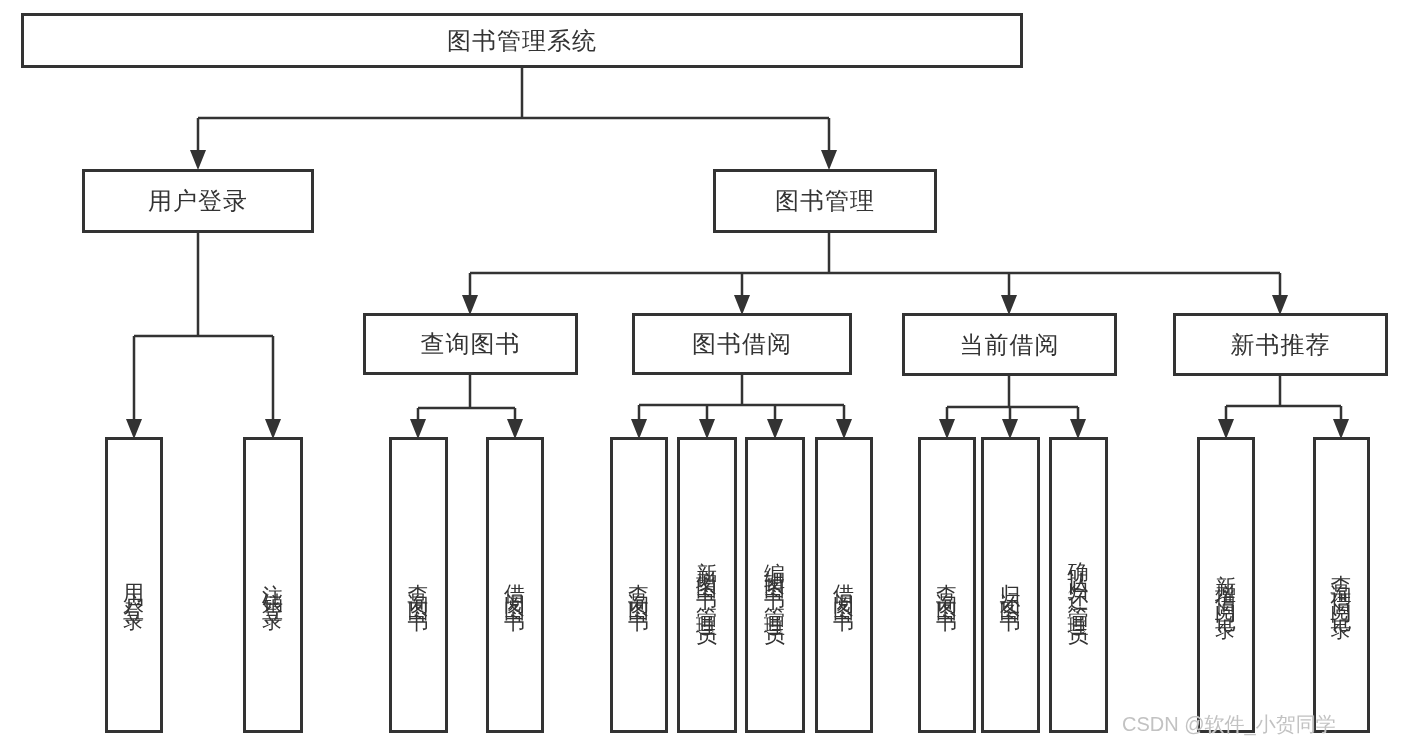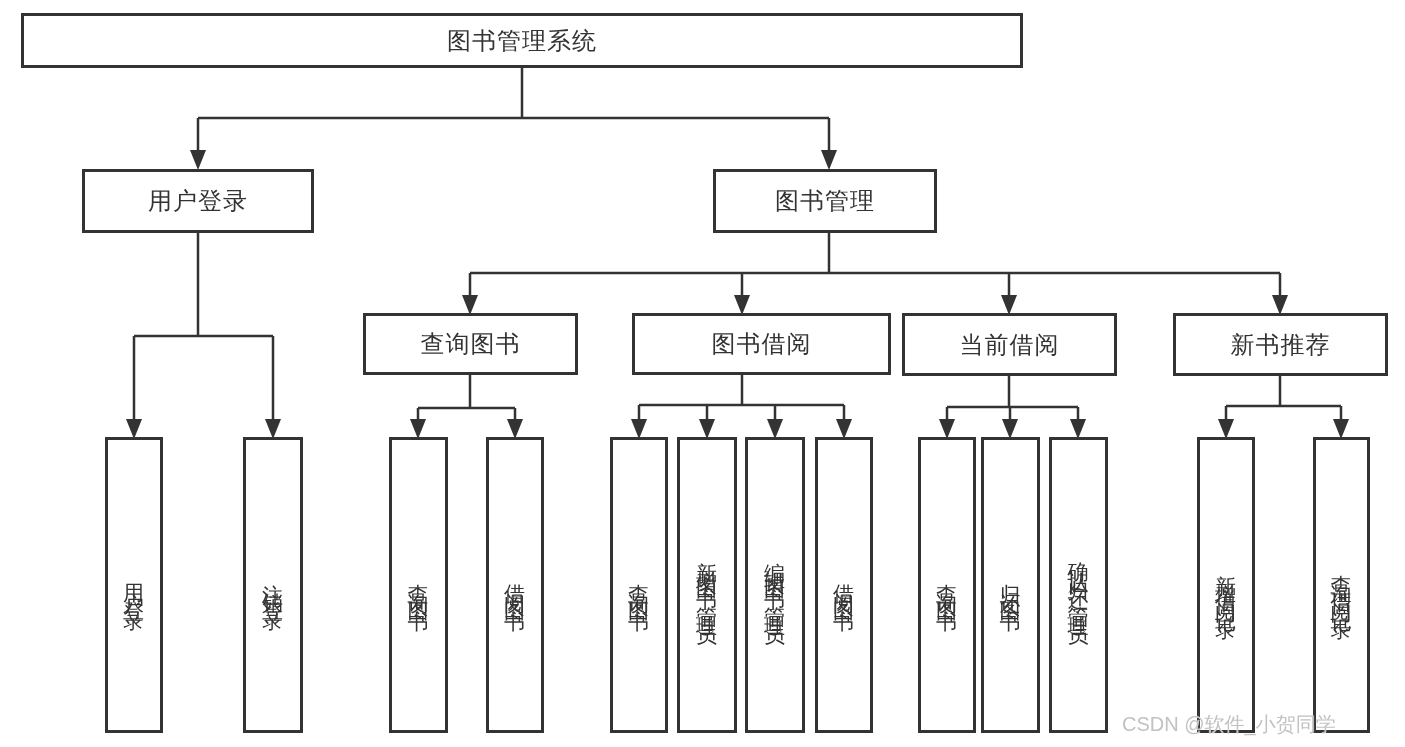--- a/index.html
+++ b/index.html
@@ -82,21 +82,21 @@
       <polygon points="1333,419 1349,419 1341,439"></polygon>
     </g>
   </svg>
 
   <div class="node hbox" style="left:21px; top:13px; width:1002px; height:55px;">图书管理系统</div>
 
   <div class="node hbox" style="left:82px; top:169px; width:232px; height:64px;">用户登录</div>
   <div class="node hbox" style="left:713px; top:169px; width:224px; height:64px;">图书管理</div>
 
   <div class="node hbox" style="left:363px; top:313px; width:215px; height:62px;">查询图书</div>
-  <div class="node hbox" style="left:632px; top:313px; width:259px; height:62px;">图书借阅</div>
+  <div class="node hbox" style="left:632px; top:313px; width:220px; height:62px;">图书借阅</div>
   <div class="node hbox" style="left:902px; top:313px; width:215px; height:63px;">当前借阅</div>
   <div class="node hbox" style="left:1173px; top:313px; width:215px; height:63px;">新书推荐</div>
 
   <div class="node vbox" style="left:105px; top:437px; width:58px; height:296px;">用户登录</div>
   <div class="node vbox" style="left:243px; top:437px; width:60px; height:296px;">注销登录</div>
 
   <div class="node vbox" style="left:389px; top:437px; width:59px; height:296px;">查询图书</div>
   <div class="node vbox" style="left:486px; top:437px; width:58px; height:296px;">借阅图书</div>
 
   <div class="node vbox" style="left:610px; top:437px; width:58px; height:296px;">查询图书</div>

